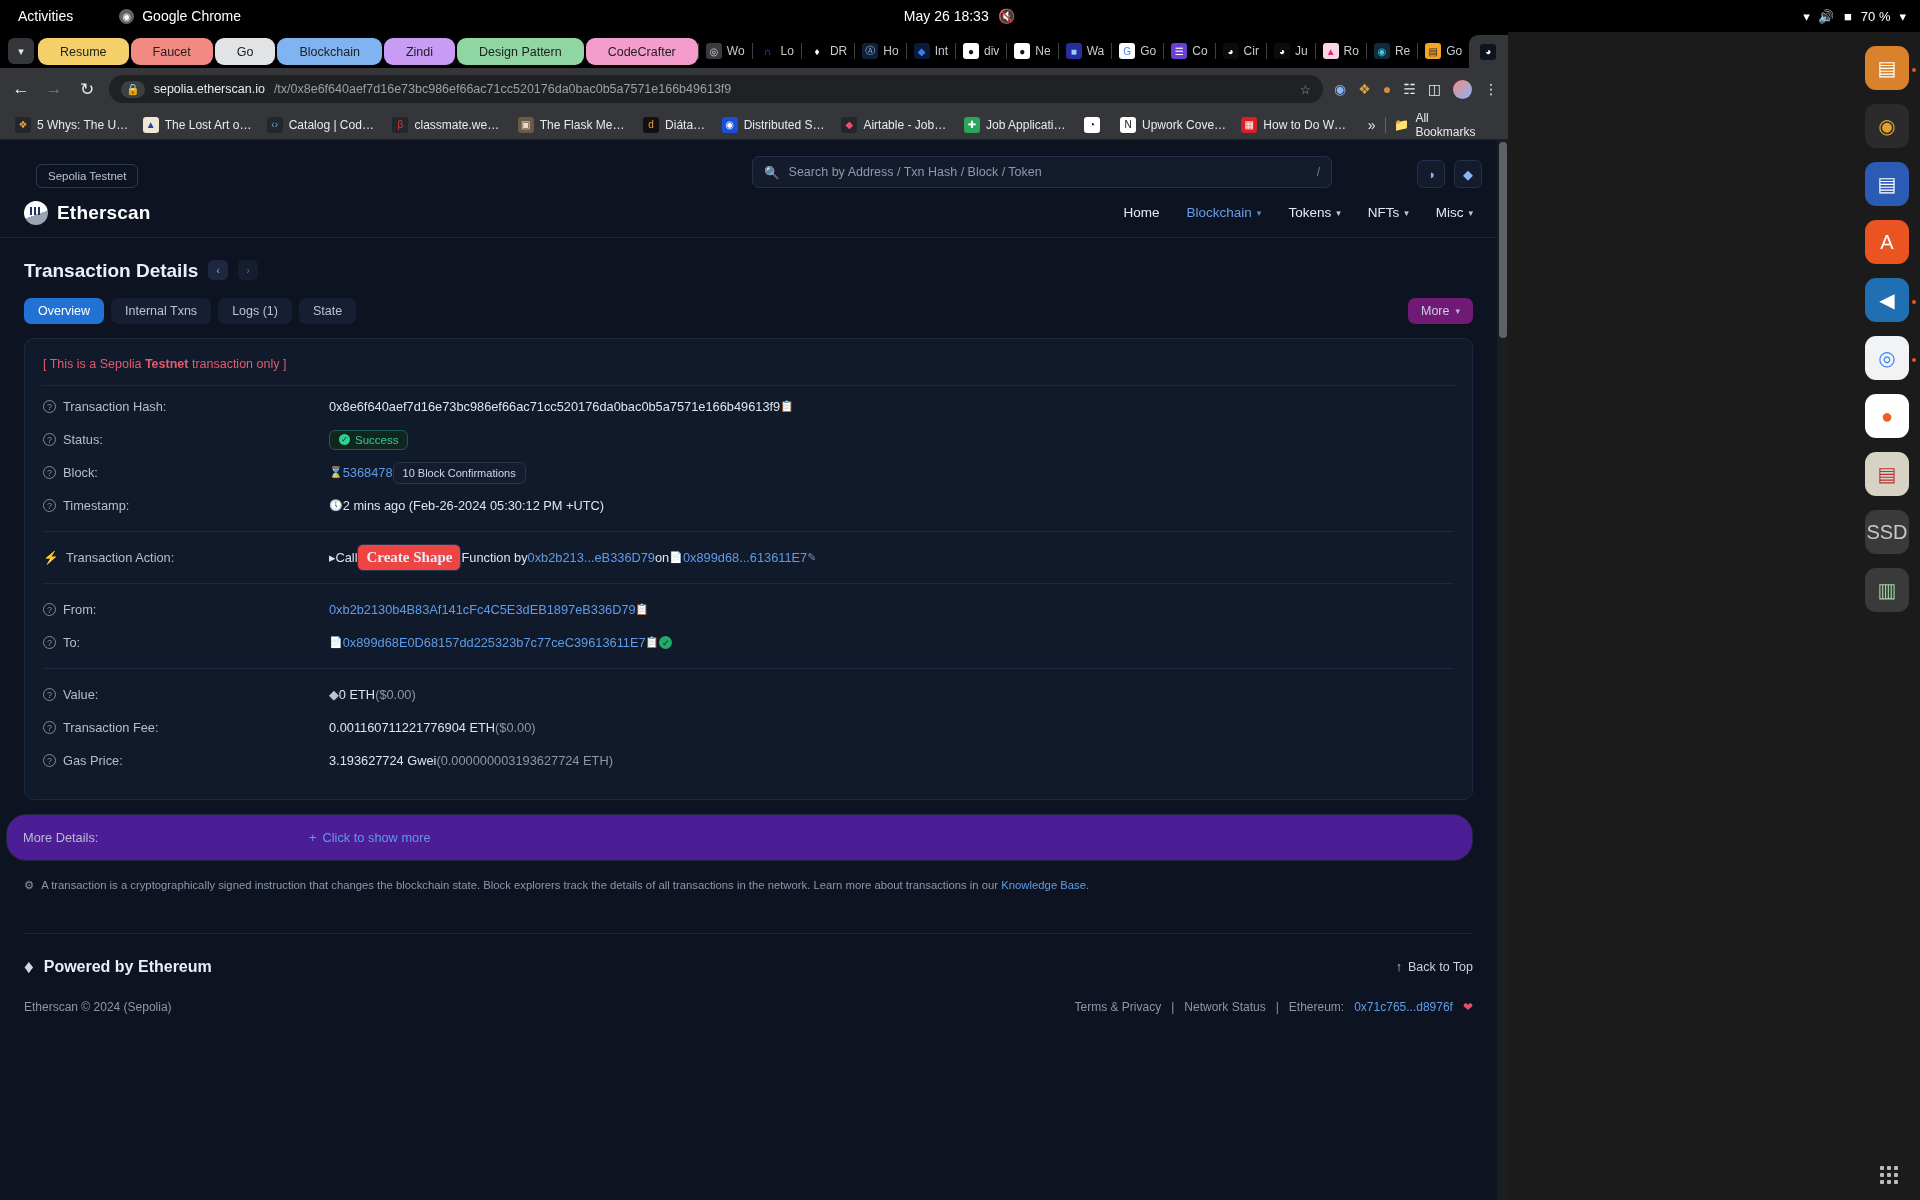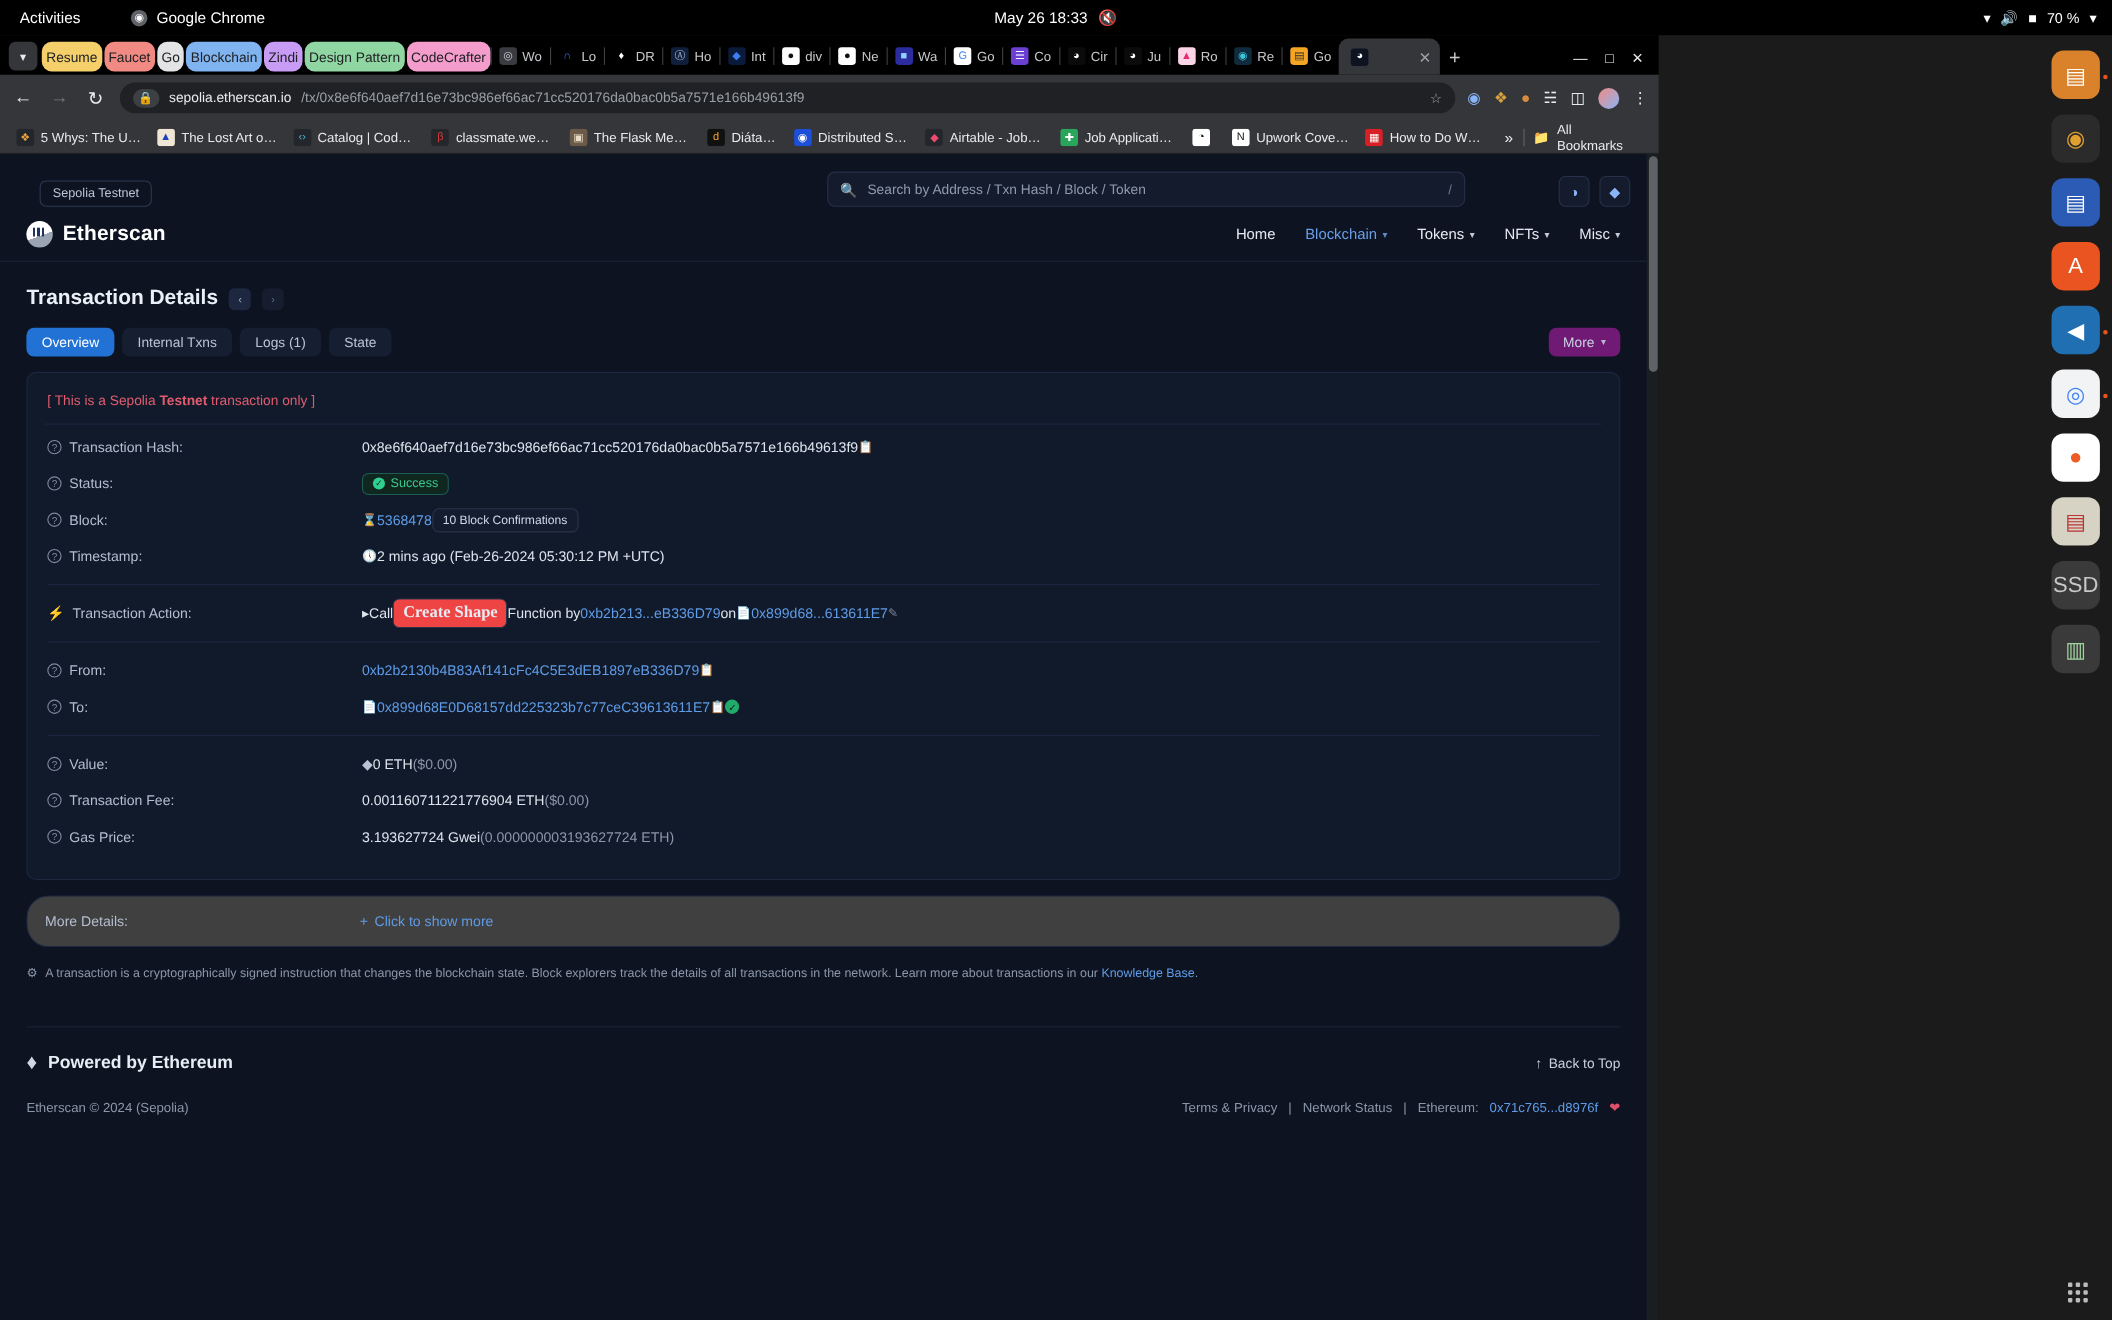--- a/index.html
+++ b/index.html
@@ -49,21 +49,21 @@
   }
   .tab-chevron {
     width: 26px; height: 26px; margin: 0 4px 4px 4px;
     background: #35363a; border-radius: 6px; color: #e8eaed;
     display:flex; align-items:center; justify-content:center; font-size: 11px;
     flex: none;
   }
   .pin-tab {
     height: 27px; margin-bottom: 3px; border-radius: 9px;
     display: flex; align-items: center; justify-content: flex-end;
-    padding: 0 4px; font-size: 12.5px; color: #202124;
+    padding: 0 22px; font-size: 12.5px; color: #202124;
     font-weight: 500; flex: none; white-space: nowrap;
   }
   .icon-tab {
     height: 30px; margin-bottom: 2px;
     display: flex; align-items: center; gap: 5px;
     padding: 0 7px; font-size: 12px; color: #c7c9cc;
     flex: none; white-space: nowrap; overflow: hidden;
     max-width: 56px;
   }
   .tab-sep { width:1px; height:16px; background:#3c4043; margin-bottom: 9px; flex:none; }
@@ -162,21 +162,21 @@
   .es-logo-mark::after{
     content:""; position:absolute; left:6px; top:6px; width:11px;height:8px;
     background: repeating-linear-gradient(90deg,#21325b 0 2px, transparent 2px 4px);
   }
   .es-logo-txt { color: #fff; font-size: 19px; font-weight: 600; letter-spacing: .2px; }
   .es-menu { margin-left: auto; display: flex; align-items: center; gap: 27px; font-size: 13.5px; }
   .es-menu .mi { color: #e5eaf2; display:flex; align-items:center; gap:5px; }
   .es-menu .mi.active { color: #6a9fe8; }
   .caret { font-size: 9px; opacity:.85; }
 
-  .es-title-row { display: flex; align-items: flex-end; gap: 10px; padding: 22px 24px 0 24px; }
+  .es-title-row { display: flex; align-items: flex-start; gap: 10px; padding: 22px 24px 0 24px; }
   .es-title { color: #eaf0f8; font-size: 19px; font-weight: 600; }
   .nav-sq {
     width: 20px;height:20px;border-radius:5px;background:#1d2740;color:#9fb0c9;
     display:flex;align-items:center;justify-content:center;font-size:10px;
   }
   .nav-sq.off { background:#151d2f; color:#5d6b83; }
 
   .es-tabs { display: flex; align-items: center; gap: 7px; padding: 16px 24px 0 24px; }
   .es-tab {
     font-size: 12.5px; padding: 6px 14px; border-radius: 7px;
@@ -223,21 +223,21 @@
   }
   .chip-fn {
     border:1px solid #2a3449; background:#ef4444; color:#e6ecf5;
     font-size: 15px; font-weight: 600; padding: 4px 8px; border-radius: 6px; font-family: Liberation Serif, serif;
   }
   .green-check { width:13px;height:13px;border-radius:50%;background:#22a96c;color:#08210f;
     font-size:9px;display:flex;align-items:center;justify-content:center; }
   .sep-row { height:1px; background:#1c2740; margin: 9px 2px; }
 
   .more-card {
-    margin: 14px 24px 0 24px; background: #404040; border: 1px solid #1c2740;
+    margin: 14px 24px 0 6px; background: #4c1d95; border: 1px solid #1c2740;
     border-radius: 20px; padding: 15px 16px;
     display: flex; align-items: center;
   }
   .more-lbl { width: 286px; color:#b4becf; font-size:12.8px; }
   .more-link { color:#5f9ce8; font-size:12.8px; display:flex; align-items:center; gap:6px; }
 
   .footnote {
     margin: 16px 24px 0 24px; color:#8b97a9; font-size:11.3px;
     display:flex; gap:7px; align-items:flex-start; line-height:1.45;
   }

